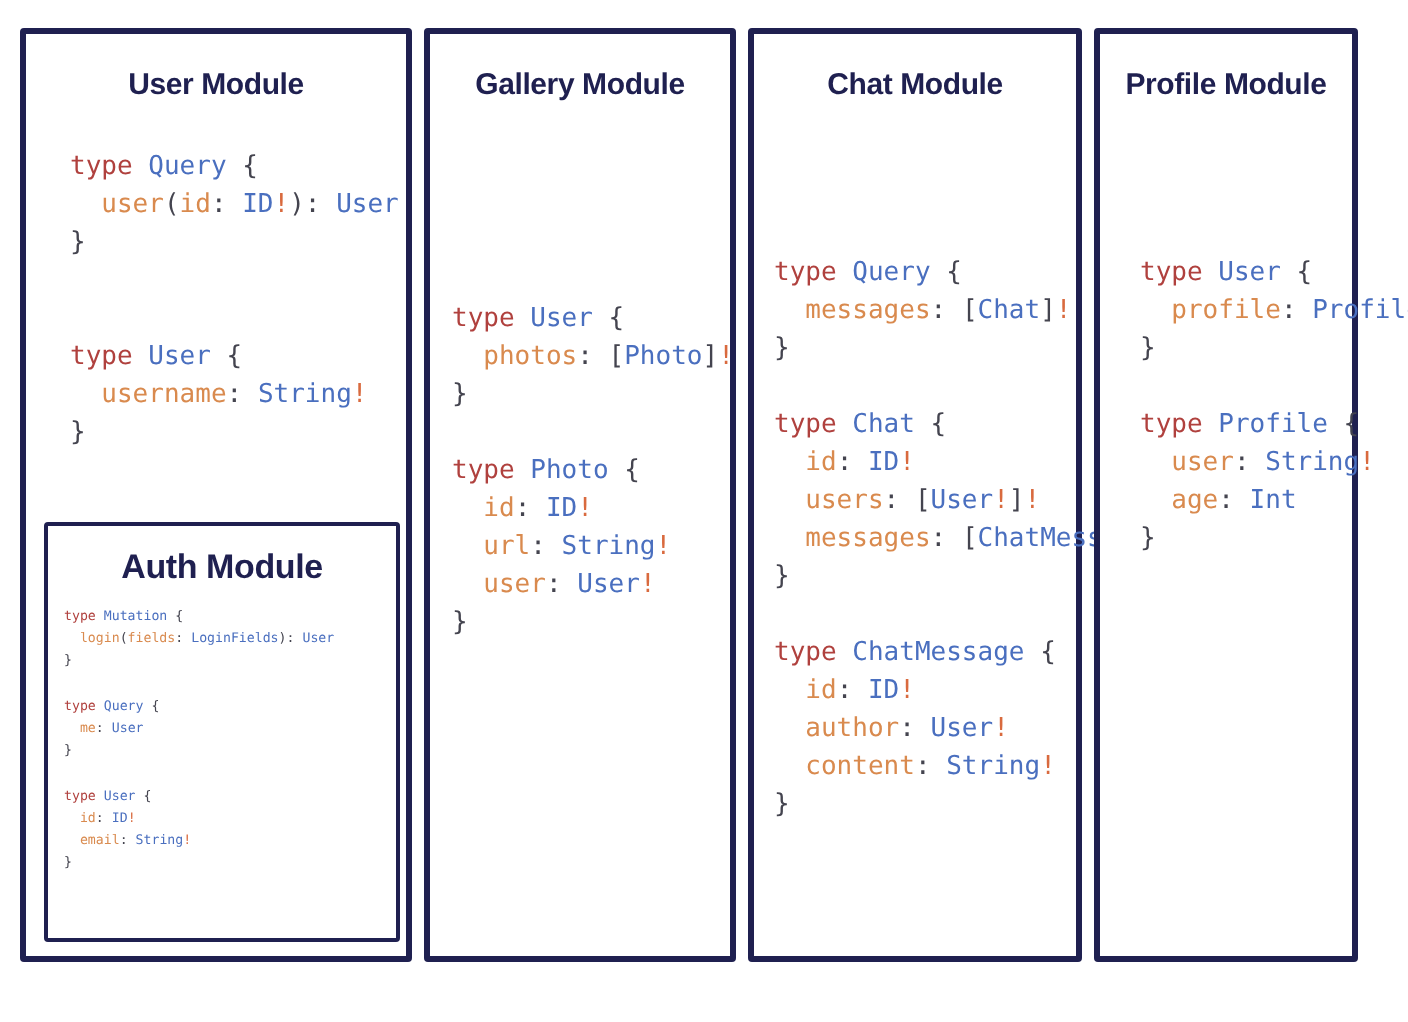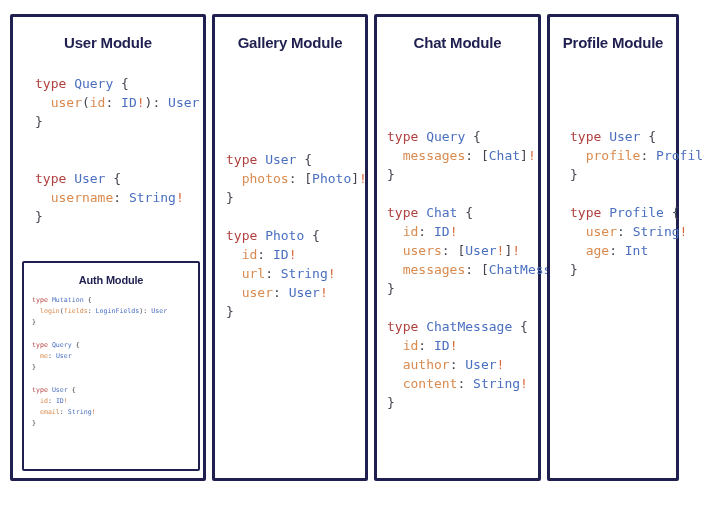--- a/index.html
+++ b/index.html
@@ -71,21 +71,21 @@
     top: 244px;
     width: 178px;
     height: 210px;
     box-sizing: border-box;
     background: #ffffff;
     border: 2px solid #1f2050;
     border-radius: 2px;
     overflow: hidden;
   }
   #panel-auth .panel-title {
-    font-size: 11px;
+    font-size: 17px;
     margin-top: 11px;
   }
   #panel-auth .code {
     font-size: 6.6px;
     line-height: 11.2px;
   }
 
   .code-user    { margin: 23px 0 0 22px; }
   .code-gallery { margin: 99px 0 0 11px; }
   .code-chat    { margin: 76px 0 0 10px; }

